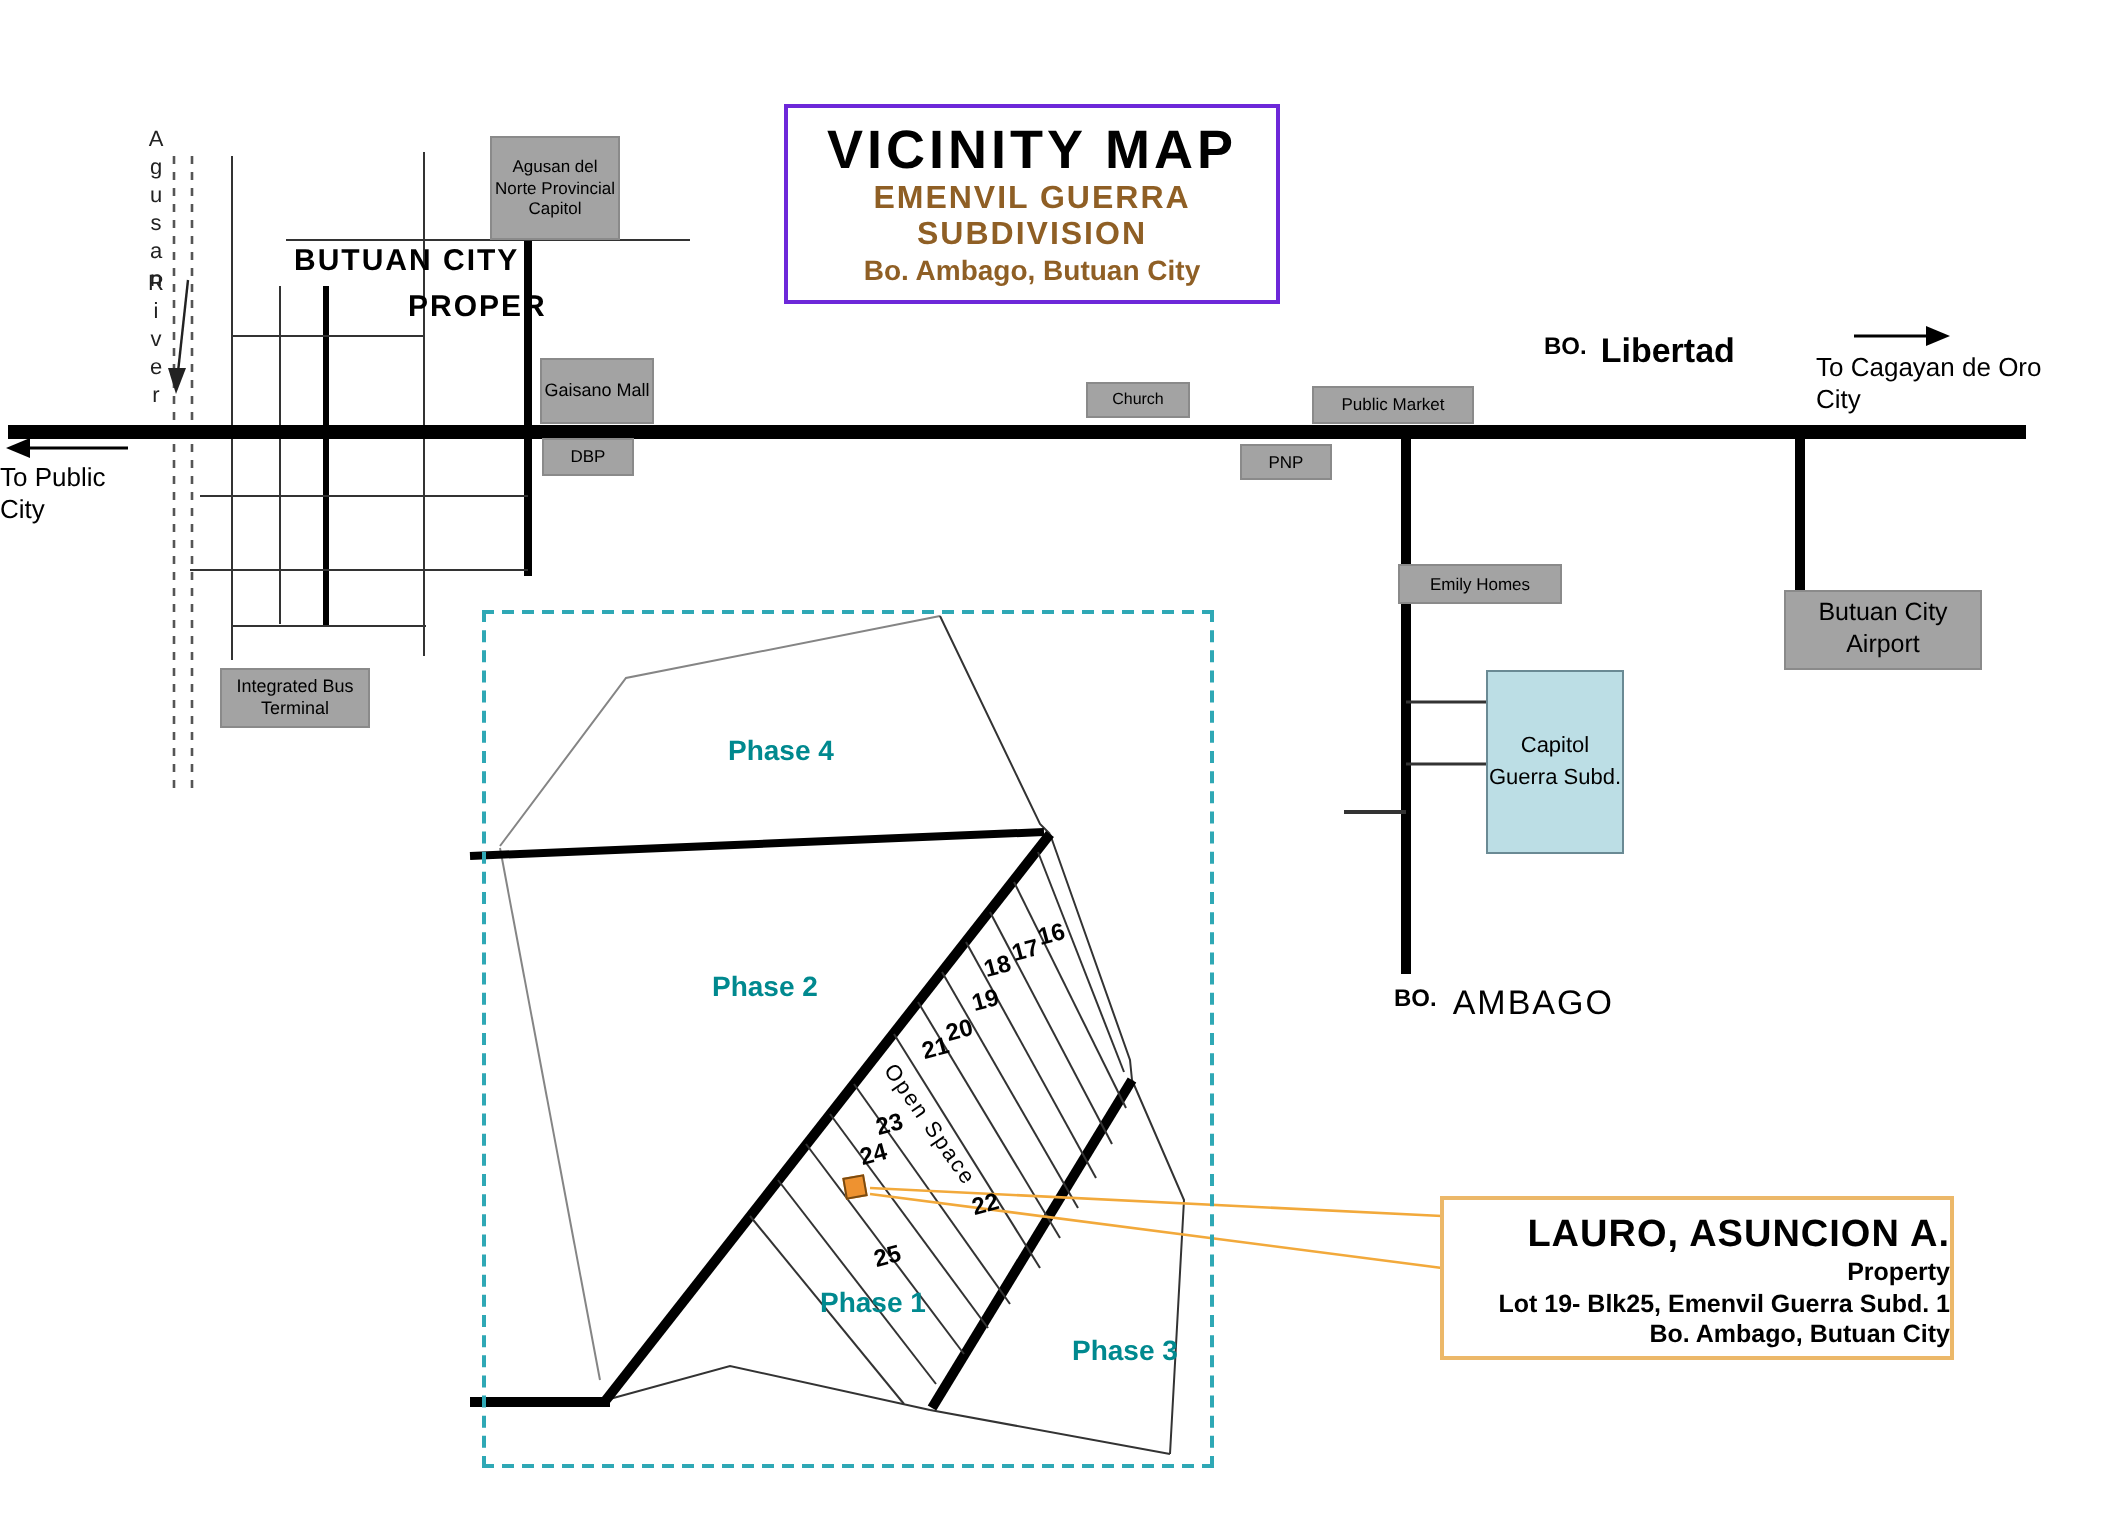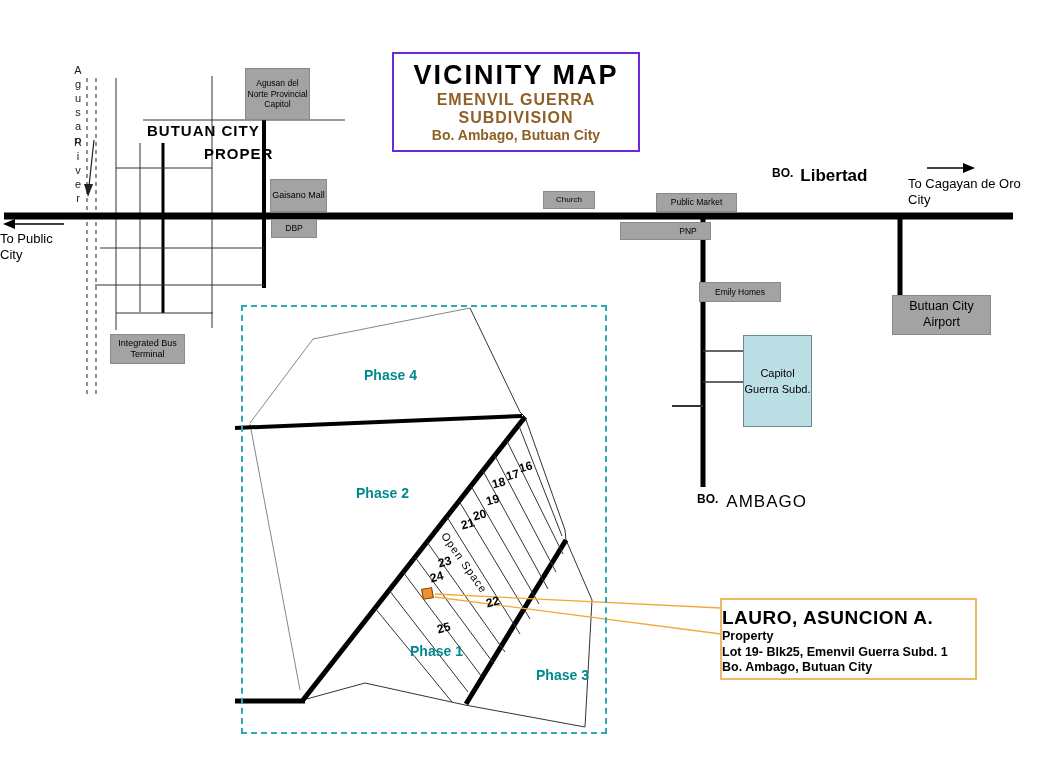--- a/index.html
+++ b/index.html
@@ -24,21 +24,21 @@
   .lot{position:absolute;font-size:12px;font-weight:bold;transform:rotate(-15deg);}
   #open-space{position:absolute;left:449px;top:530px;font-size:11px;letter-spacing:1px;
               transform:rotate(55deg);transform-origin:0 0;white-space:nowrap;}
   #dashed-rect{position:absolute;left:241px;top:305px;width:366px;height:429px;
                border:2px dashed #2FA8B5;box-sizing:border-box;}
   #subd-box{left:743px;top:335px;width:67px;height:90px;background:#BCDEE5;
             border:1.5px solid #6a8a94;font-size:11px;line-height:1.5;}
   #marker{position:absolute;left:422px;top:588px;width:11px;height:11px;background:#EE9230;
           border:1.5px solid #7A4A10;transform:rotate(-10deg);box-sizing:border-box;}
   #callout{position:absolute;left:720px;top:598px;width:257px;height:82px;background:#fff;
-           border:2px solid #ECB869;text-align:left;box-sizing:border-box;padding-top:7px;}
+           border:2px solid #ECB869;text-align:right;box-sizing:border-box;padding-top:7px;}
   #callout-name{font-size:19px;font-weight:bold;letter-spacing:0.5px;}
   .callout-line{font-size:12.5px;font-weight:bold;line-height:1.25;}
   .dir-label{position:absolute;font-size:13px;text-align:left;line-height:1.2;}
   .bo-label{position:absolute;display:flex;align-items:flex-start;}
   .bo-prefix{font-size:12px;font-weight:bold;}
 </style>
 </head>
 <body>
 
 <div id="canvas">
@@ -139,21 +139,21 @@
   <div class="vword" style="left:72px;top:64px;">Agusan</div>
   <div class="vword" style="left:72px;top:136px;">River</div>
 
   <div class="abs" style="left:147px;top:122px;font-size:15px;font-weight:bold;letter-spacing:1px;">BUTUAN CITY</div>
   <div class="abs" style="left:204px;top:145px;font-size:15px;font-weight:bold;letter-spacing:1px;">PROPER</div>
 
   <div class="lbox" style="left:245px;top:68px;width:63px;height:50px;font-size:8.5px;">Agusan del Norte Provincial Capitol</div>
   <div class="lbox" style="left:270px;top:179px;width:55px;height:31px;font-size:9px;">Gaisano Mall</div>
   <div class="lbox" style="left:271px;top:219px;width:44px;height:17px;font-size:8.5px;">DBP</div>
   <div class="lbox" style="left:543px;top:191px;width:50px;height:16px;font-size:8px;">Church</div>
-  <div class="lbox" style="left:620px;top:222px;width:44px;height:16px;font-size:8.5px;padding-left:45px;">PNP</div>
+  <div class="lbox" style="left:620px;top:222px;width:44px;height:16px;font-size:8.5px;">PNP</div>
   <div class="lbox" style="left:656px;top:193px;width:79px;height:17px;font-size:8.5px;">Public Market</div>
   <div class="lbox" style="left:699px;top:282px;width:80px;height:18px;font-size:8.5px;">Emily Homes</div>
   <div class="lbox" style="left:110px;top:334px;width:73px;height:28px;font-size:9px;">Integrated Bus Terminal</div>
   <div class="lbox" style="left:892px;top:295px;width:97px;height:38px;font-size:12.5px;">Butuan City Airport</div>
   <div class="lbox" id="subd-box">Capitol Guerra Subd.</div>
 
   <div class="bo-label" style="left:772px;top:166px;">
     <span class="bo-prefix">BO.</span>
     <span style="font-size:17px;font-weight:bold;margin-left:7px;">Libertad</span>
   </div>

